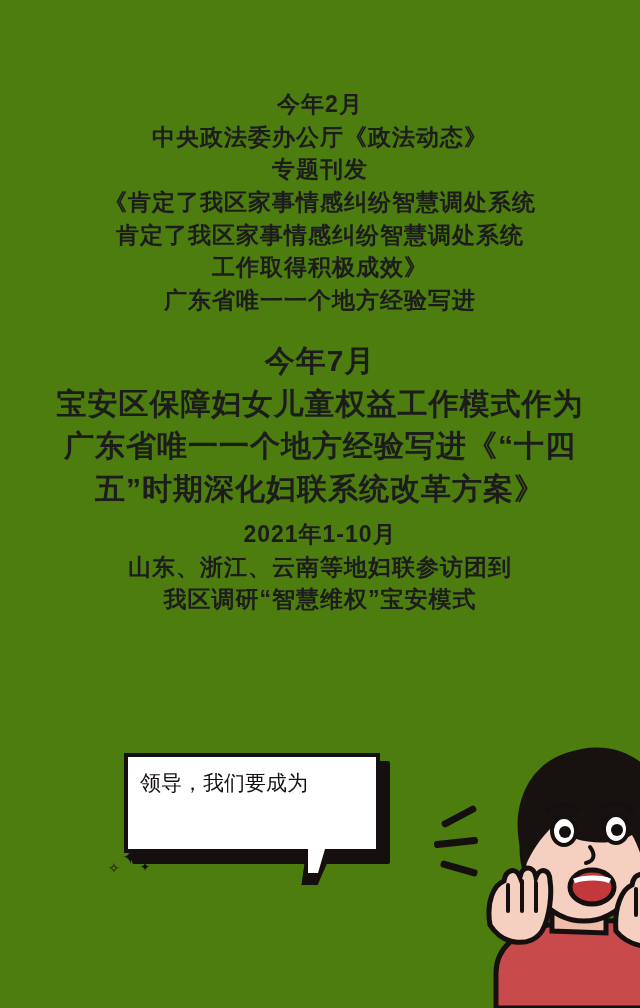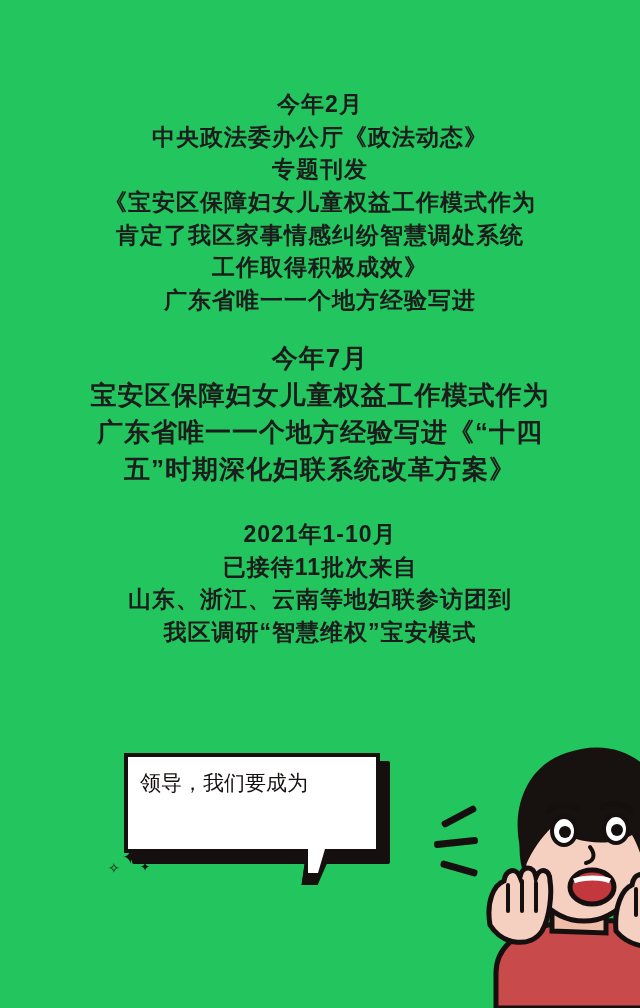--- a/index.html
+++ b/index.html
@@ -11,39 +11,39 @@
     height: 1008px;
     background: #f2ccd6;
     font-family: "Liberation Sans", sans-serif;
     overflow: hidden;
     position: relative;
   }
   .page {
     position: relative;
     width: 640px;
     height: 1008px;
-    background: #22c55e;
+    background: #4d7c0f;
     overflow: hidden;
   }
   .block {
     position: absolute;
     left: 0;
     width: 640px;
     text-align: center;
     color: #1c1c1c;
     font-weight: bold;
     letter-spacing: 1px;
   }
   .block .line {
     display: block;
     line-height: 1.42;
     white-space: nowrap;
   }
   #block-1 { top: 88px; font-size: 23px; }
-  #block-2 { top: 340px; font-size: 26px; }
+  #block-2 { top: 340px; font-size: 30px; }
   #block-3 { top: 518px; font-size: 23px; }
 
   
   .comic {
     position: absolute;
     left: 0;
     top: 735px;
     width: 640px;
     height: 273px;
     margin-left: 36px;
@@ -134,36 +134,35 @@
 </style>
 </head>
 <body>
 
 <div class="page">
 
   <div class="block" id="block-1">
     <span class="line">今年2月</span>
     <span class="line">中央政法委办公厅《政法动态》</span>
     <span class="line">专题刊发</span>
-    <span class="line">《宝安区保障妇女儿童权益工作模式作为</span>
+    <span class="line">《肯定了我区家事情感纠纷智慧调处系统</span>
     <span class="line">肯定了我区家事情感纠纷智慧调处系统</span>
     <span class="line">工作取得积极成效》</span>
     <span class="line">广东省唯一一个地方经验写进</span>
   </div>
 
   <div class="block" id="block-2">
     <span class="line">今年7月</span>
     <span class="line">宝安区保障妇女儿童权益工作模式作为</span>
     <span class="line">广东省唯一一个地方经验写进《“十四</span>
     <span class="line">五”时期深化妇联系统改革方案》</span>
   </div>
 
   <div class="block" id="block-3">
     <span class="line">2021年1-10月</span>
-    <span class="line">已接待11批次来自</span>
     <span class="line">山东、浙江、云南等地妇联参访团到</span>
     <span class="line">我区调研“智慧维权”宝安模式</span>
   </div>
 
   <div class="comic">
 
     <div class="bubble-shadow"></div>
     <div class="bubble"></div>
     <div class="bubble-tail"></div>
     <div class="bubble-tail-inner"></div>

